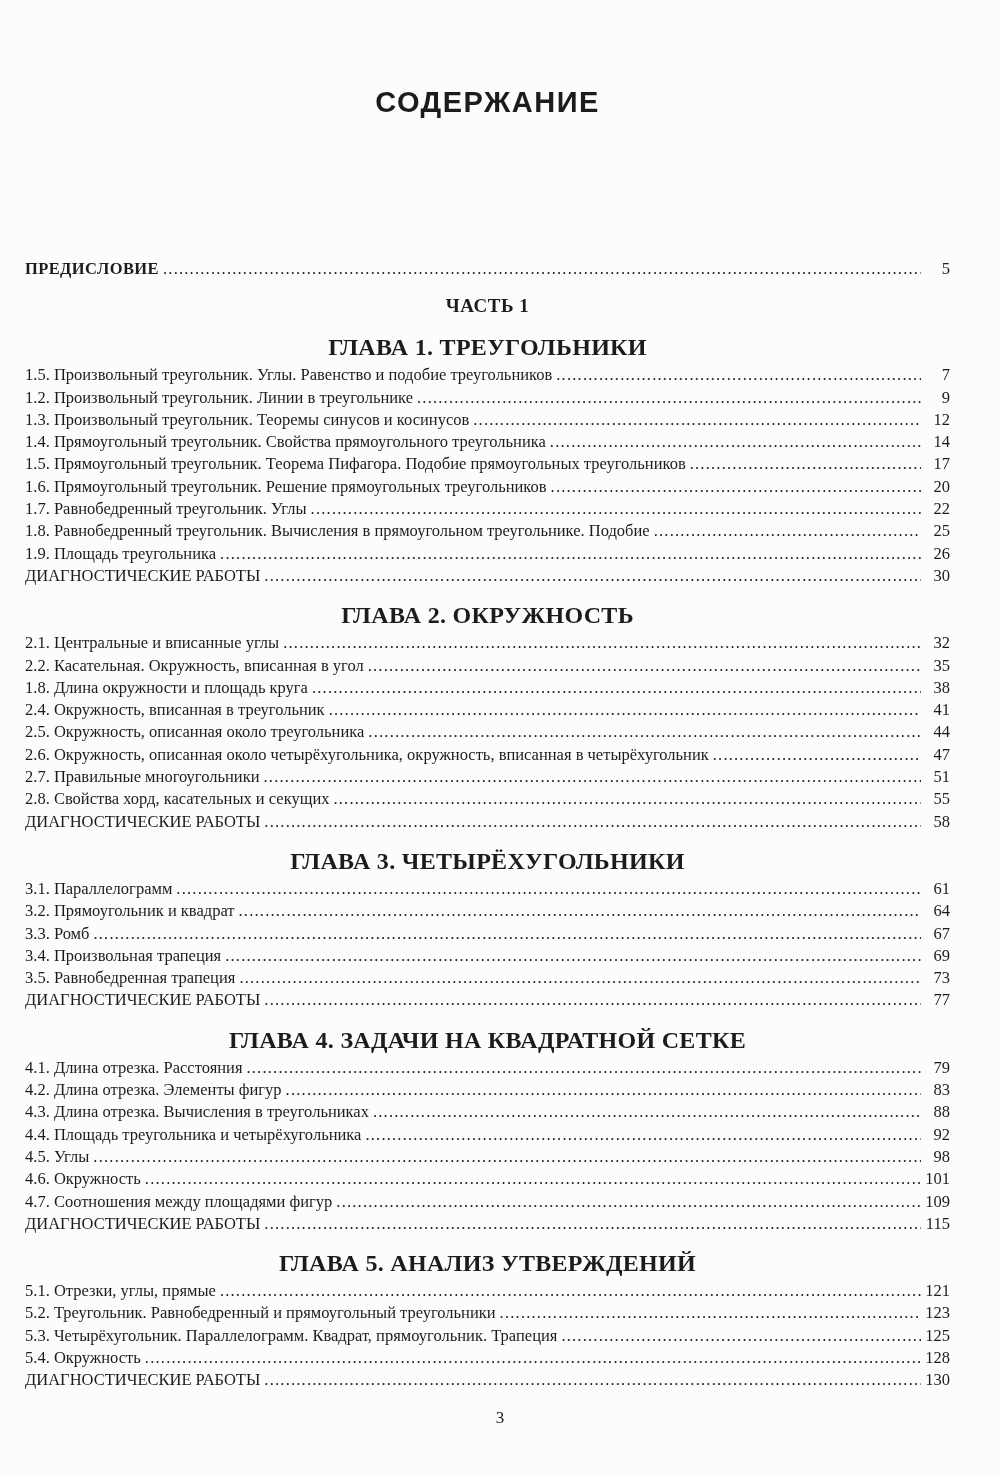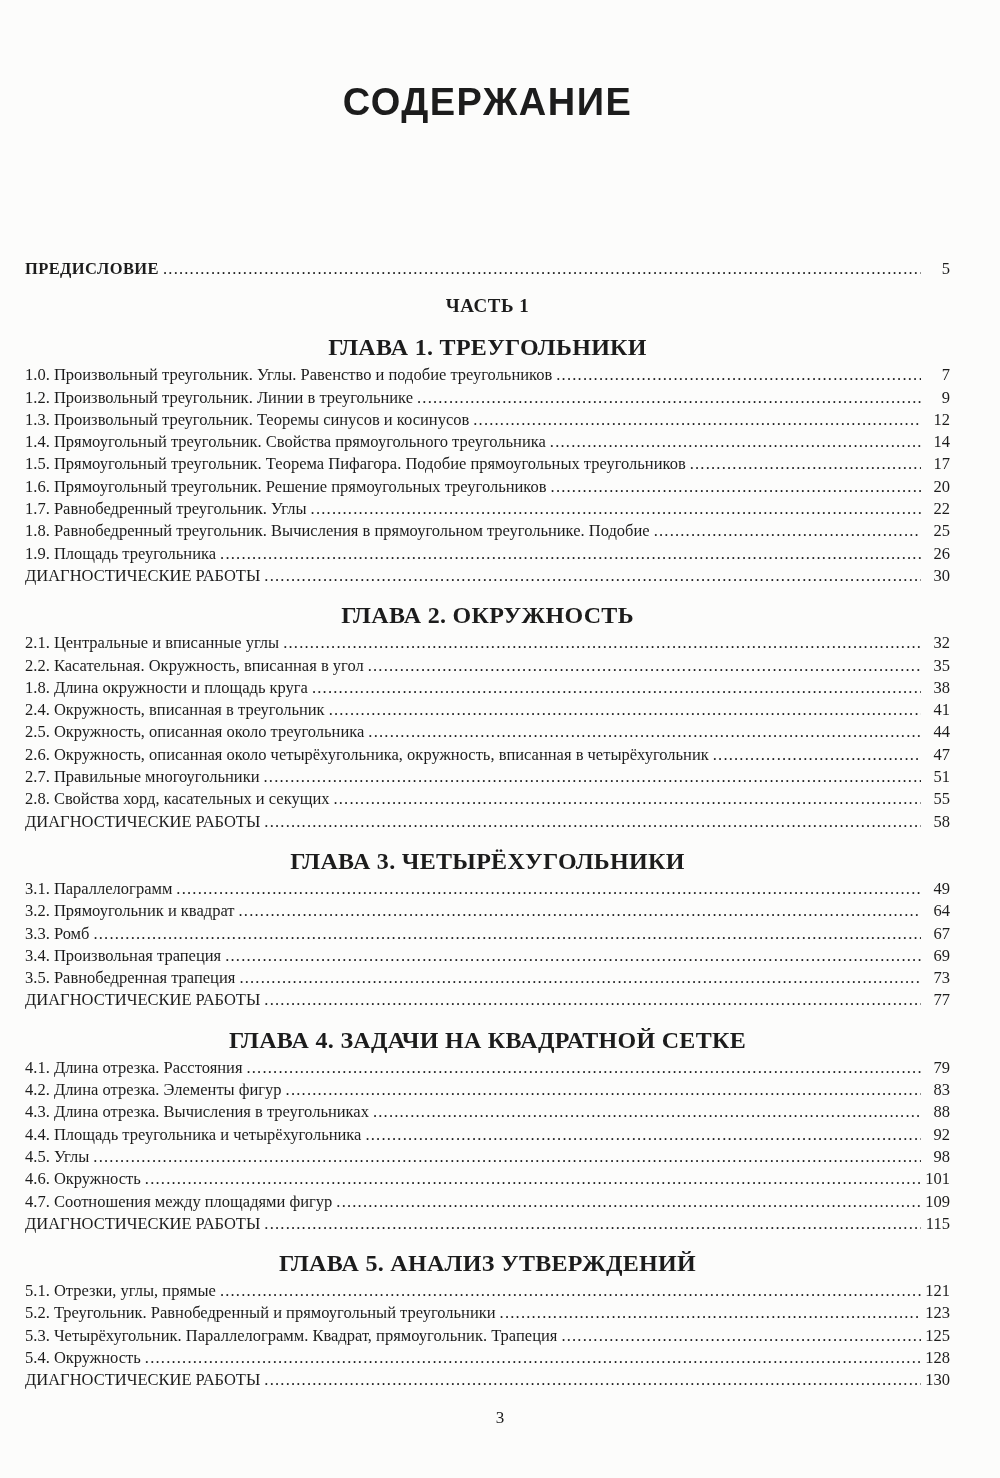--- a/index.html
+++ b/index.html
@@ -12,21 +12,21 @@
     overflow: hidden;
   }
   .page {
     position: relative;
     width: 1000px;
     height: 1478px;
     padding: 85px 50px 0 25px;
   }
   .title {
     font-family: "Liberation Sans", sans-serif;
-    font-size: 38px;
+    font-size: 29px;
     font-weight: 700;
     text-align: center;
     letter-spacing: 1.5px;
     line-height: 35px;
   }
   .preface-row { margin-top: 138px; }
   .preface-row .toc-label { font-weight: 700; letter-spacing: 0.4px; }
   .part-heading {
     margin-top: 13px;
     font-size: 19px;
@@ -88,21 +88,21 @@
     <span class="toc-page">5</span>
   </div>
 
   <h2 class="part-heading">ЧАСТЬ 1</h2>
 
   <div>
   <section class="chapter">
     <h2 class="chapter-heading">ГЛАВА 1. ТРЕУГОЛЬНИКИ</h2>
     <div class="chapter-entries">
   <div class="toc-row">
-    <span class="toc-label">1.0. Произвольный треугольник. Углы. Равенство и подобие треугольников</span>
+    <span class="toc-label">1.5. Произвольный треугольник. Углы. Равенство и подобие треугольников</span>
     <span class="toc-dots"></span>
     <span class="toc-page">7</span>
   </div>
 
   <div class="toc-row">
     <span class="toc-label">1.2. Произвольный треугольник.  Линии в треугольнике</span>
     <span class="toc-dots"></span>
     <span class="toc-page">9</span>
   </div>
 
@@ -214,21 +214,21 @@
   </div>
 </div>
   </section>
 
   <section class="chapter">
     <h2 class="chapter-heading">ГЛАВА 3. ЧЕТЫРЁХУГОЛЬНИКИ</h2>
     <div class="chapter-entries">
   <div class="toc-row">
     <span class="toc-label">3.1. Параллелограмм</span>
     <span class="toc-dots"></span>
-    <span class="toc-page">49</span>
+    <span class="toc-page">61</span>
   </div>
 
   <div class="toc-row">
     <span class="toc-label">3.2. Прямоугольник и квадрат</span>
     <span class="toc-dots"></span>
     <span class="toc-page">64</span>
   </div>
 
   <div class="toc-row">
     <span class="toc-label">3.3. Ромб</span>

